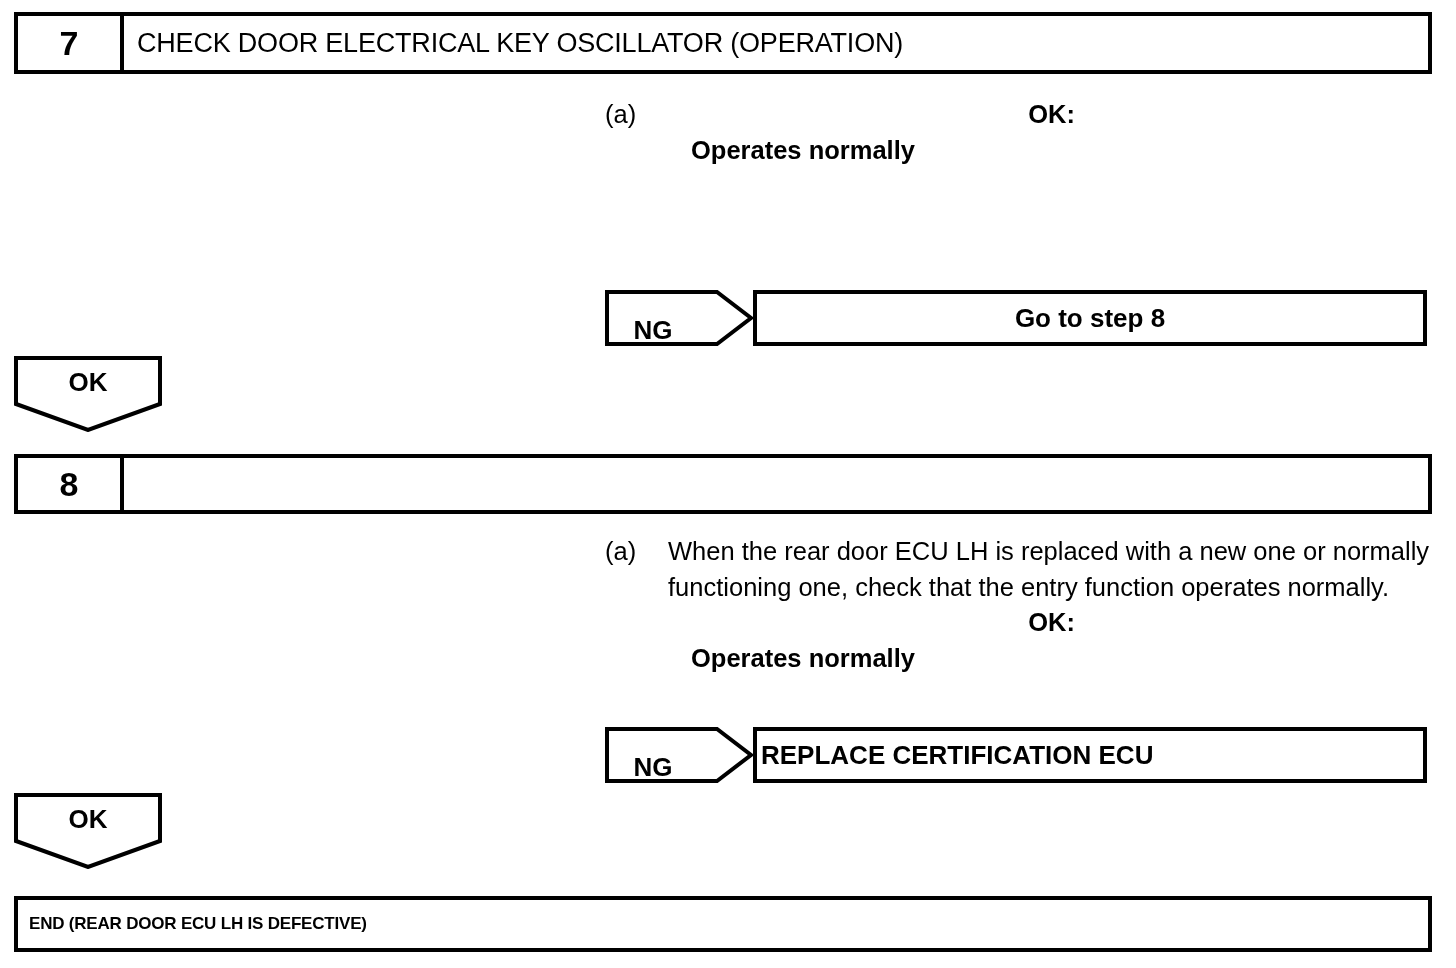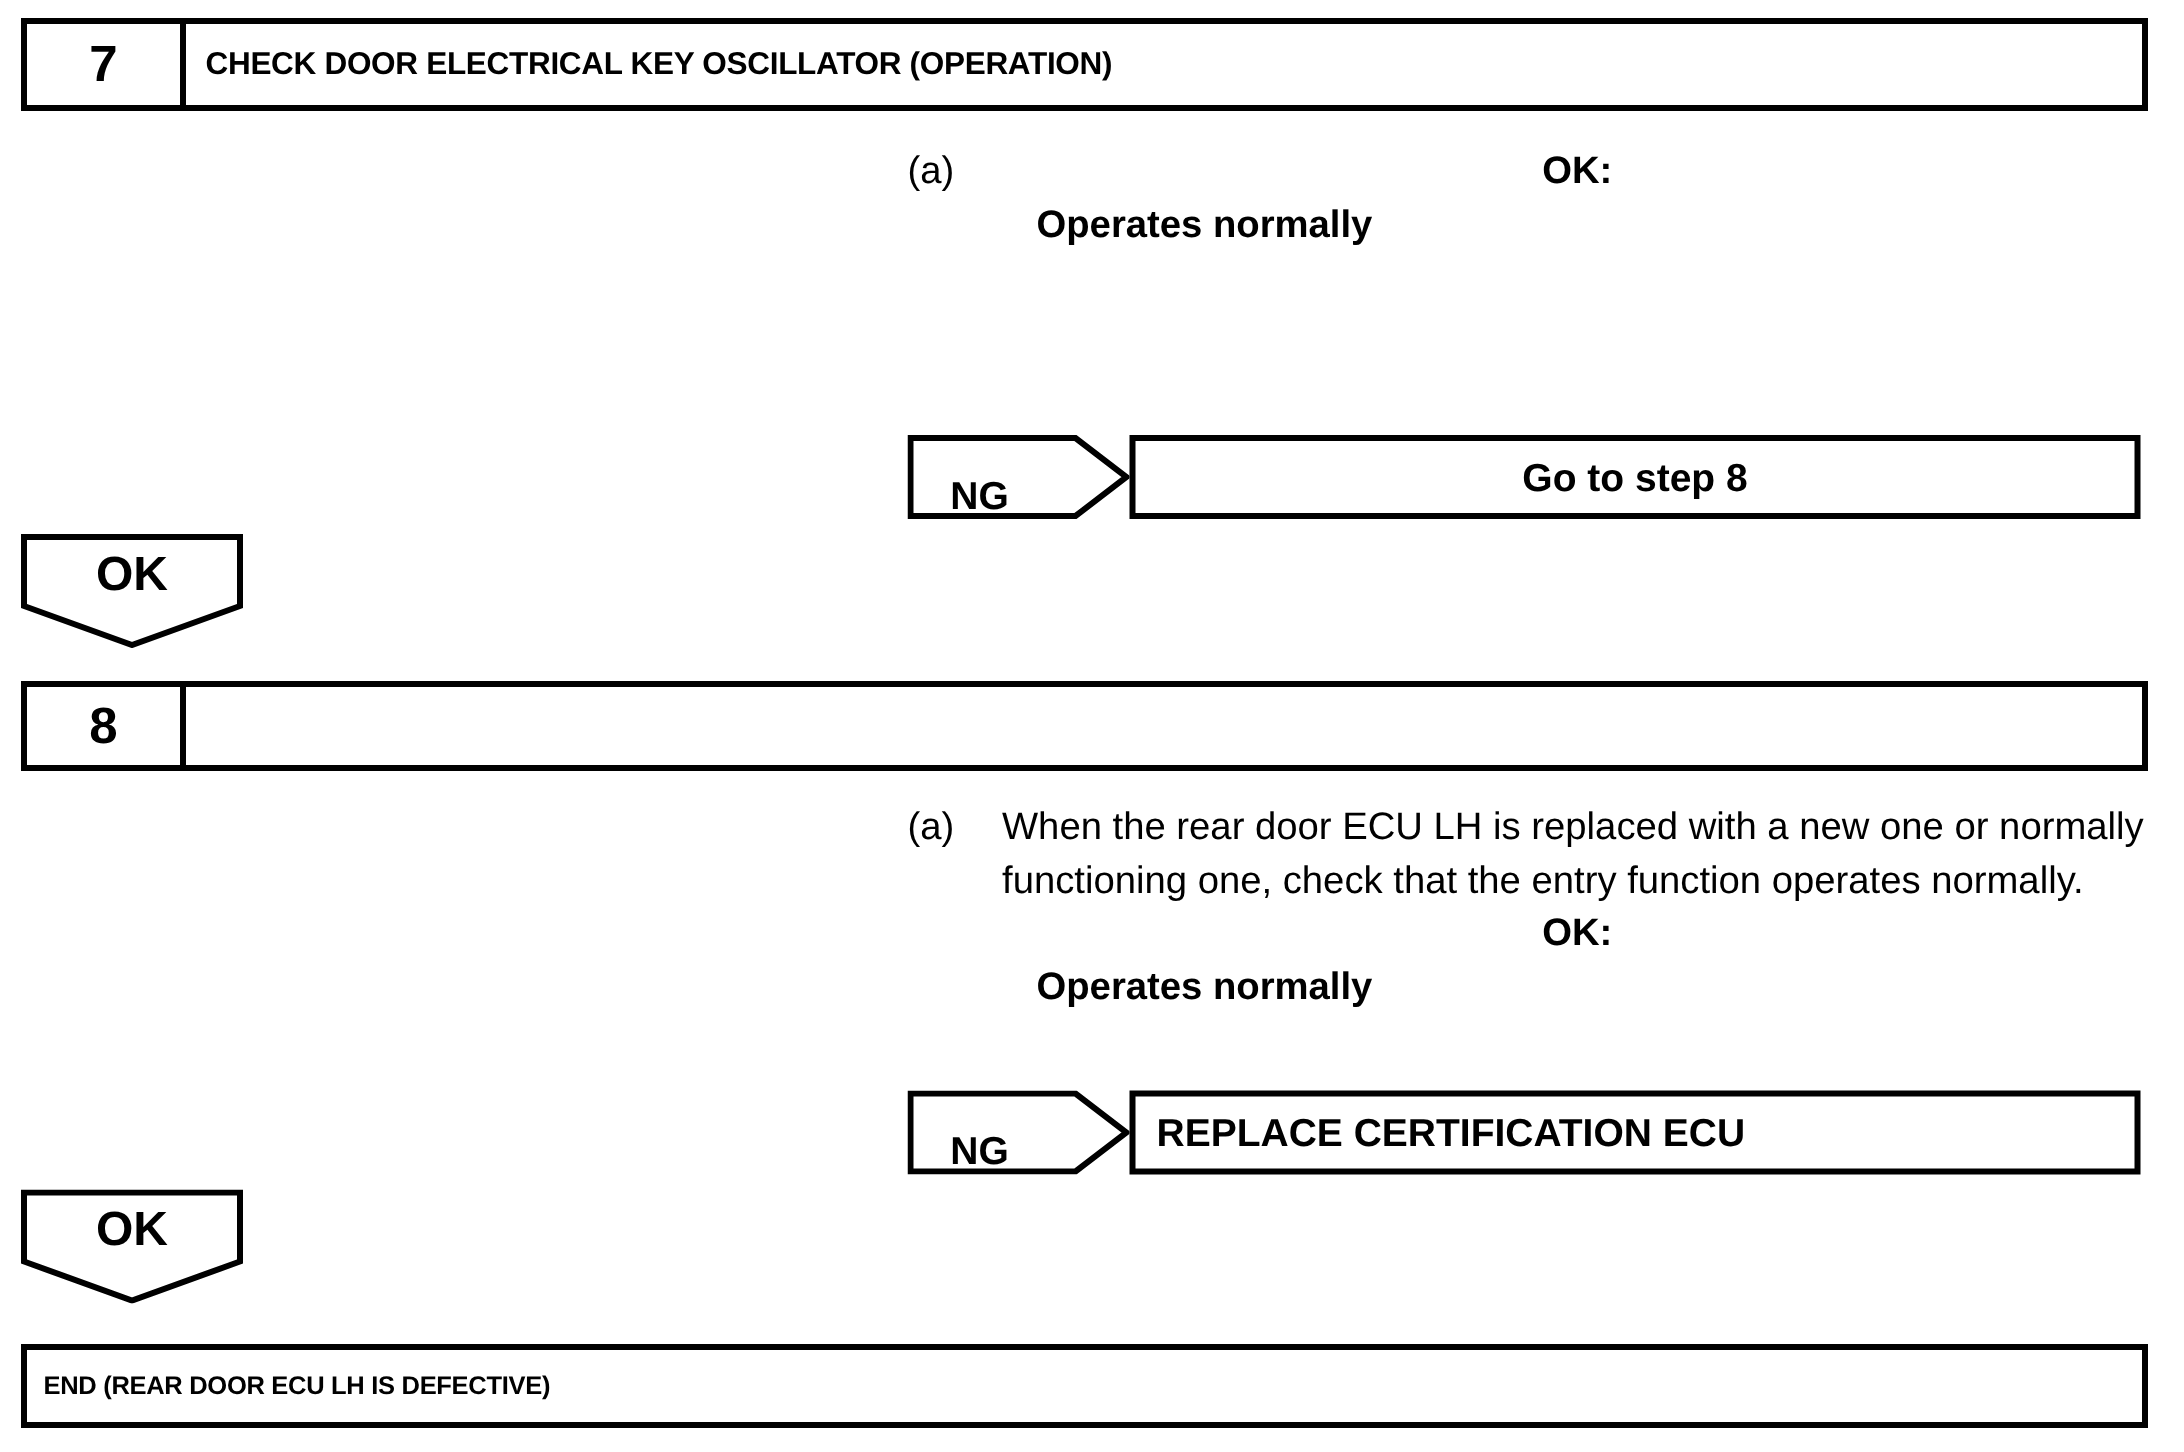--- a/index.html
+++ b/index.html
@@ -37,22 +37,22 @@
     align-items: center;
     justify-content: center;
     font-size: 34px;
     font-weight: bold;
     line-height: 1;
   }
   .step-title {
     display: flex;
     align-items: center;
     padding-left: 13px;
-    font-size: 21px;
-    font-weight: bold;
+    font-size: 27px;
+    font-weight: normal;
     letter-spacing: -0.2px;
     white-space: nowrap;
   }
 
   
   .instruction {
     position: absolute;
     font-size: 25.5px;
     line-height: 35.5px;
   }
@@ -120,21 +120,21 @@
     display: flex;
     align-items: center;
     font-size: 26px;
     font-weight: bold;
   }
   .result-box.center {
     justify-content: center;
   }
   .result-box.left {
     justify-content: flex-start;
-    padding-left: 14px;
+    padding-left: 4px;
   }
 
   
   .ok-connector {
     position: absolute;
     width: 148px;
     height: 76px;
   }
   .ok-connector svg {
     position: absolute;
@@ -144,21 +144,21 @@
   }
   .ok-connector .ok-text {
     position: absolute;
     top: 0;
     left: 0;
     width: 148px;
     height: 52px;
     display: flex;
     align-items: center;
     justify-content: center;
-    font-size: 32px;
+    font-size: 26px;
     font-weight: bold;
   }
 
   
   .end-box {
     position: absolute;
     box-sizing: border-box;
     border: 4px solid #000;
     background: #fff;
     display: flex;

